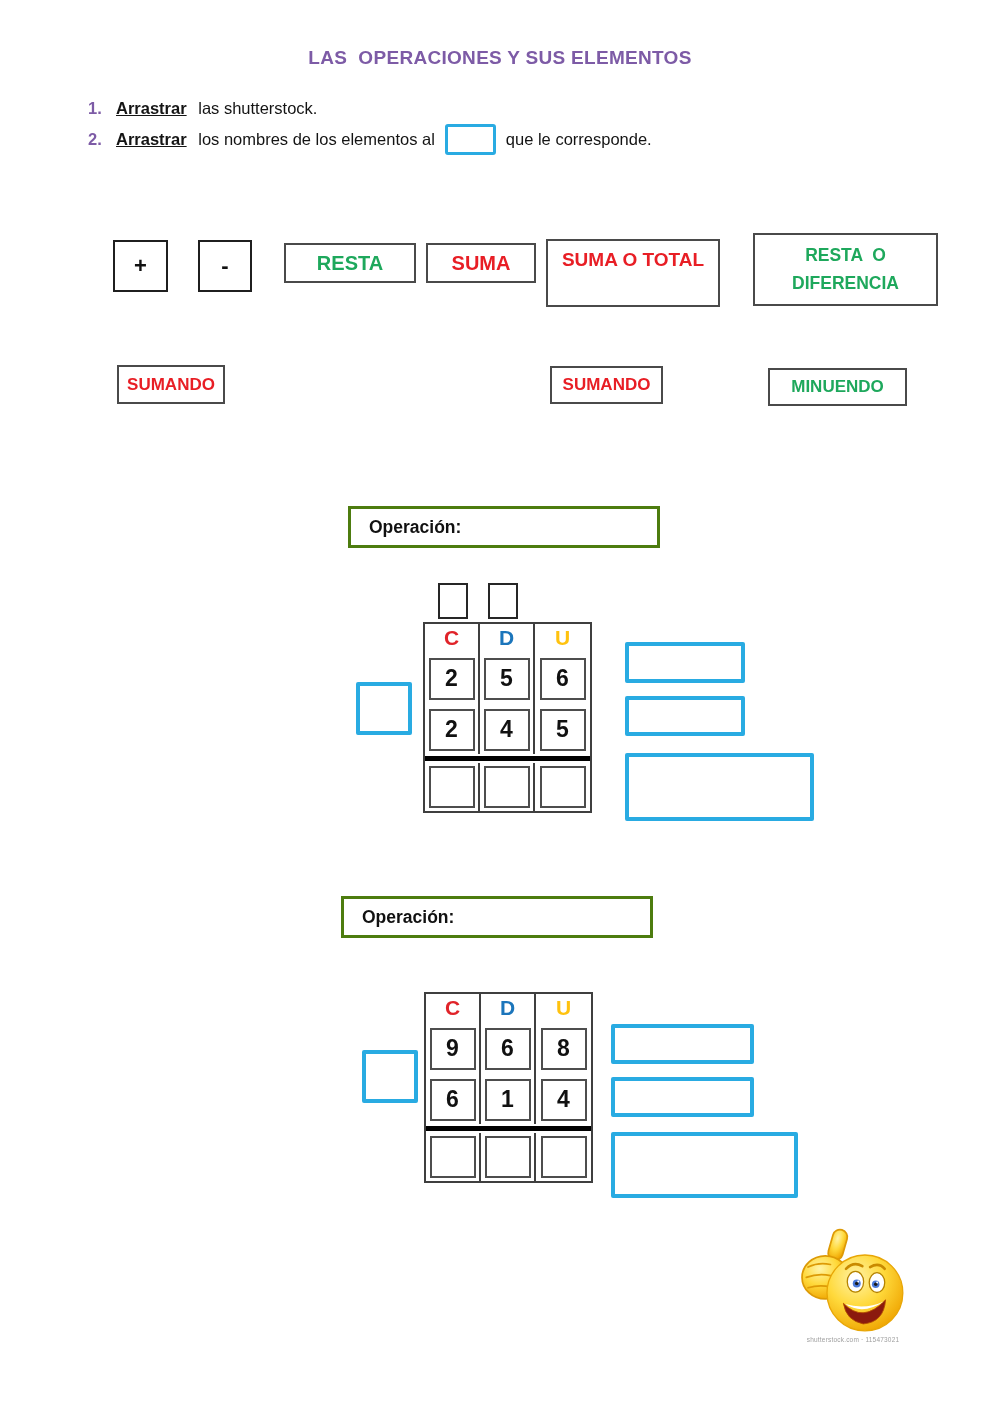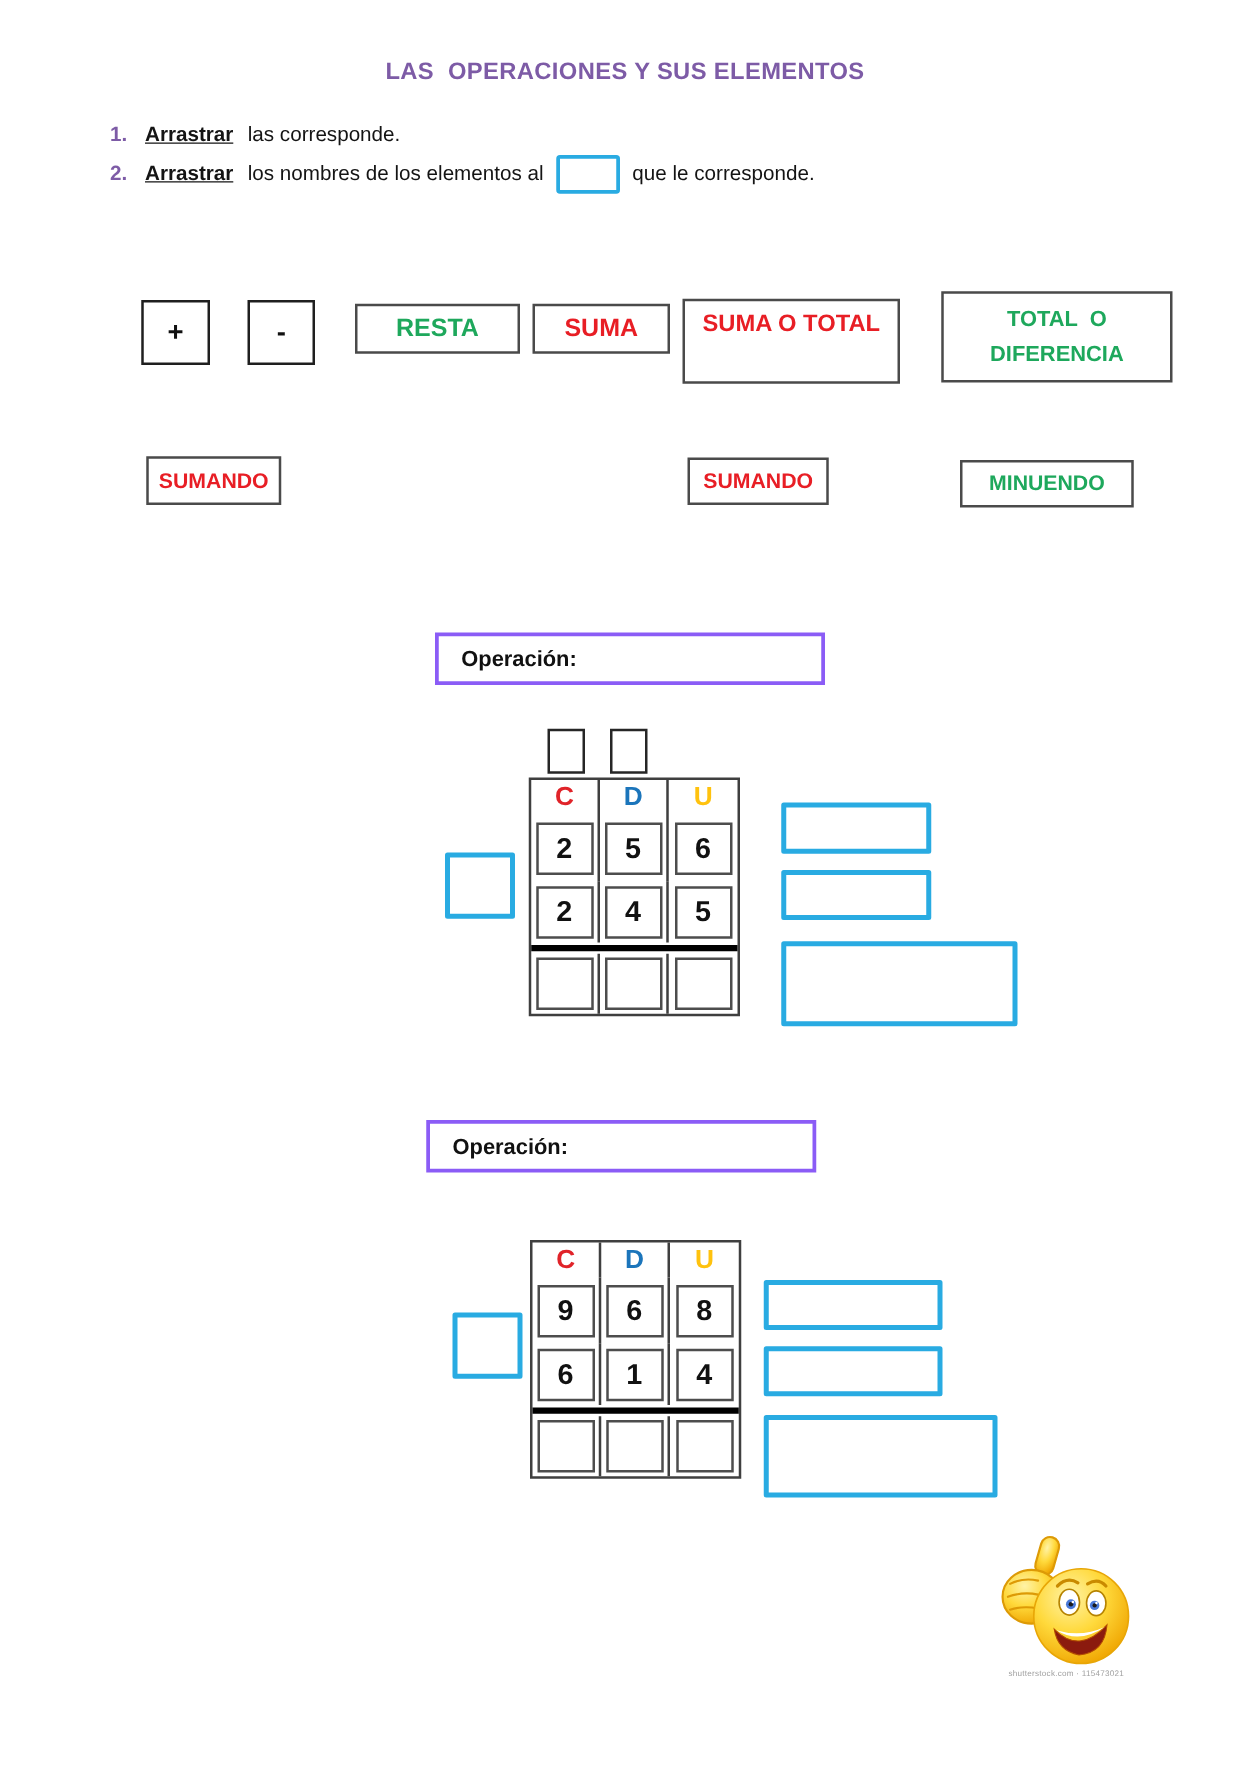--- a/index.html
+++ b/index.html
@@ -27,21 +27,21 @@
     display:flex; align-items:center; justify-content:center;
     font-weight:bold; box-sizing:border-box; text-align:center;
   }
   .wordbox.green { color:#1EA85C; }
   .wordbox.red   { color:#E81E25; }
   .wordbox.sign  { border-color:#1f1f1f; color:#111; font-size:22px; }
   .twoline { flex-direction:column; line-height:1.55; }
   .twoline span { white-space:pre; }
   .toptext { align-items:flex-start; padding-top:8px; }
   .opbox {
-    position:absolute; width:312px; height:42px; border:3px solid #8b5cf6;
+    position:absolute; width:312px; height:42px; border:3px solid #4d7c0f;
     background:#fff; display:flex; align-items:center; padding-left:18px;
     font-weight:bold; font-size:17.5px; color:#111; box-sizing:border-box;
   }
   .dropzone {
     position:absolute; border:4px solid #29ABE2; background:#fff;
     box-sizing:border-box; border-radius:2px;
   }
   .carrybox {
     position:absolute; width:30px; height:36px; border:2px solid #262626;
     background:#fff; box-sizing:border-box;
@@ -79,21 +79,21 @@
 </head>
 <body>
 
 <div class="page">
 
   <div class="page-title">LAS  OPERACIONES Y SUS ELEMENTOS</div>
 
   <div class="instr-line" style="top:99px;">
     <span class="instr-num">1.</span>
     <span class="instr-verb">Arrastrar</span>
-    <span> las corresponde.</span>
+    <span> las shutterstock.</span>
   </div>
   <div class="instr-line" style="top:124px;">
     <span class="instr-num">2.</span>
     <span class="instr-verb">Arrastrar</span>
     <span> los nombres de los elementos al</span>
     <span class="inline-box"></span>
     <span>que le corresponde.</span>
   </div>
 
   <div class="wordbox sign" style="left:113px;top:240px;width:55px;height:52px;">
@@ -105,21 +105,21 @@
   <div class="wordbox green" style="left:284px;top:243px;width:132px;height:40px;font-size:20px;">
     <span>RESTA</span>
   </div>
   <div class="wordbox red" style="left:426px;top:243px;width:110px;height:40px;font-size:20px;">
     <span>SUMA</span>
   </div>
   <div class="wordbox red toptext" style="left:546px;top:239px;width:174px;height:68px;font-size:19px;">
     <span>SUMA O TOTAL</span>
   </div>
   <div class="wordbox green twoline" style="left:753px;top:233px;width:185px;height:73px;font-size:17.5px;">
-    <span>TOTAL  O</span>
+    <span>RESTA  O</span>
     <span>DIFERENCIA</span>
   </div>
 
   <div class="wordbox red" style="left:117px;top:365px;width:108px;height:39px;font-size:17px;">
     <span>SUMANDO</span>
   </div>
   <div class="wordbox red" style="left:550px;top:366px;width:113px;height:38px;font-size:17px;">
     <span>SUMANDO</span>
   </div>
   <div class="wordbox green" style="left:768px;top:368px;width:139px;height:38px;font-size:17px;">

